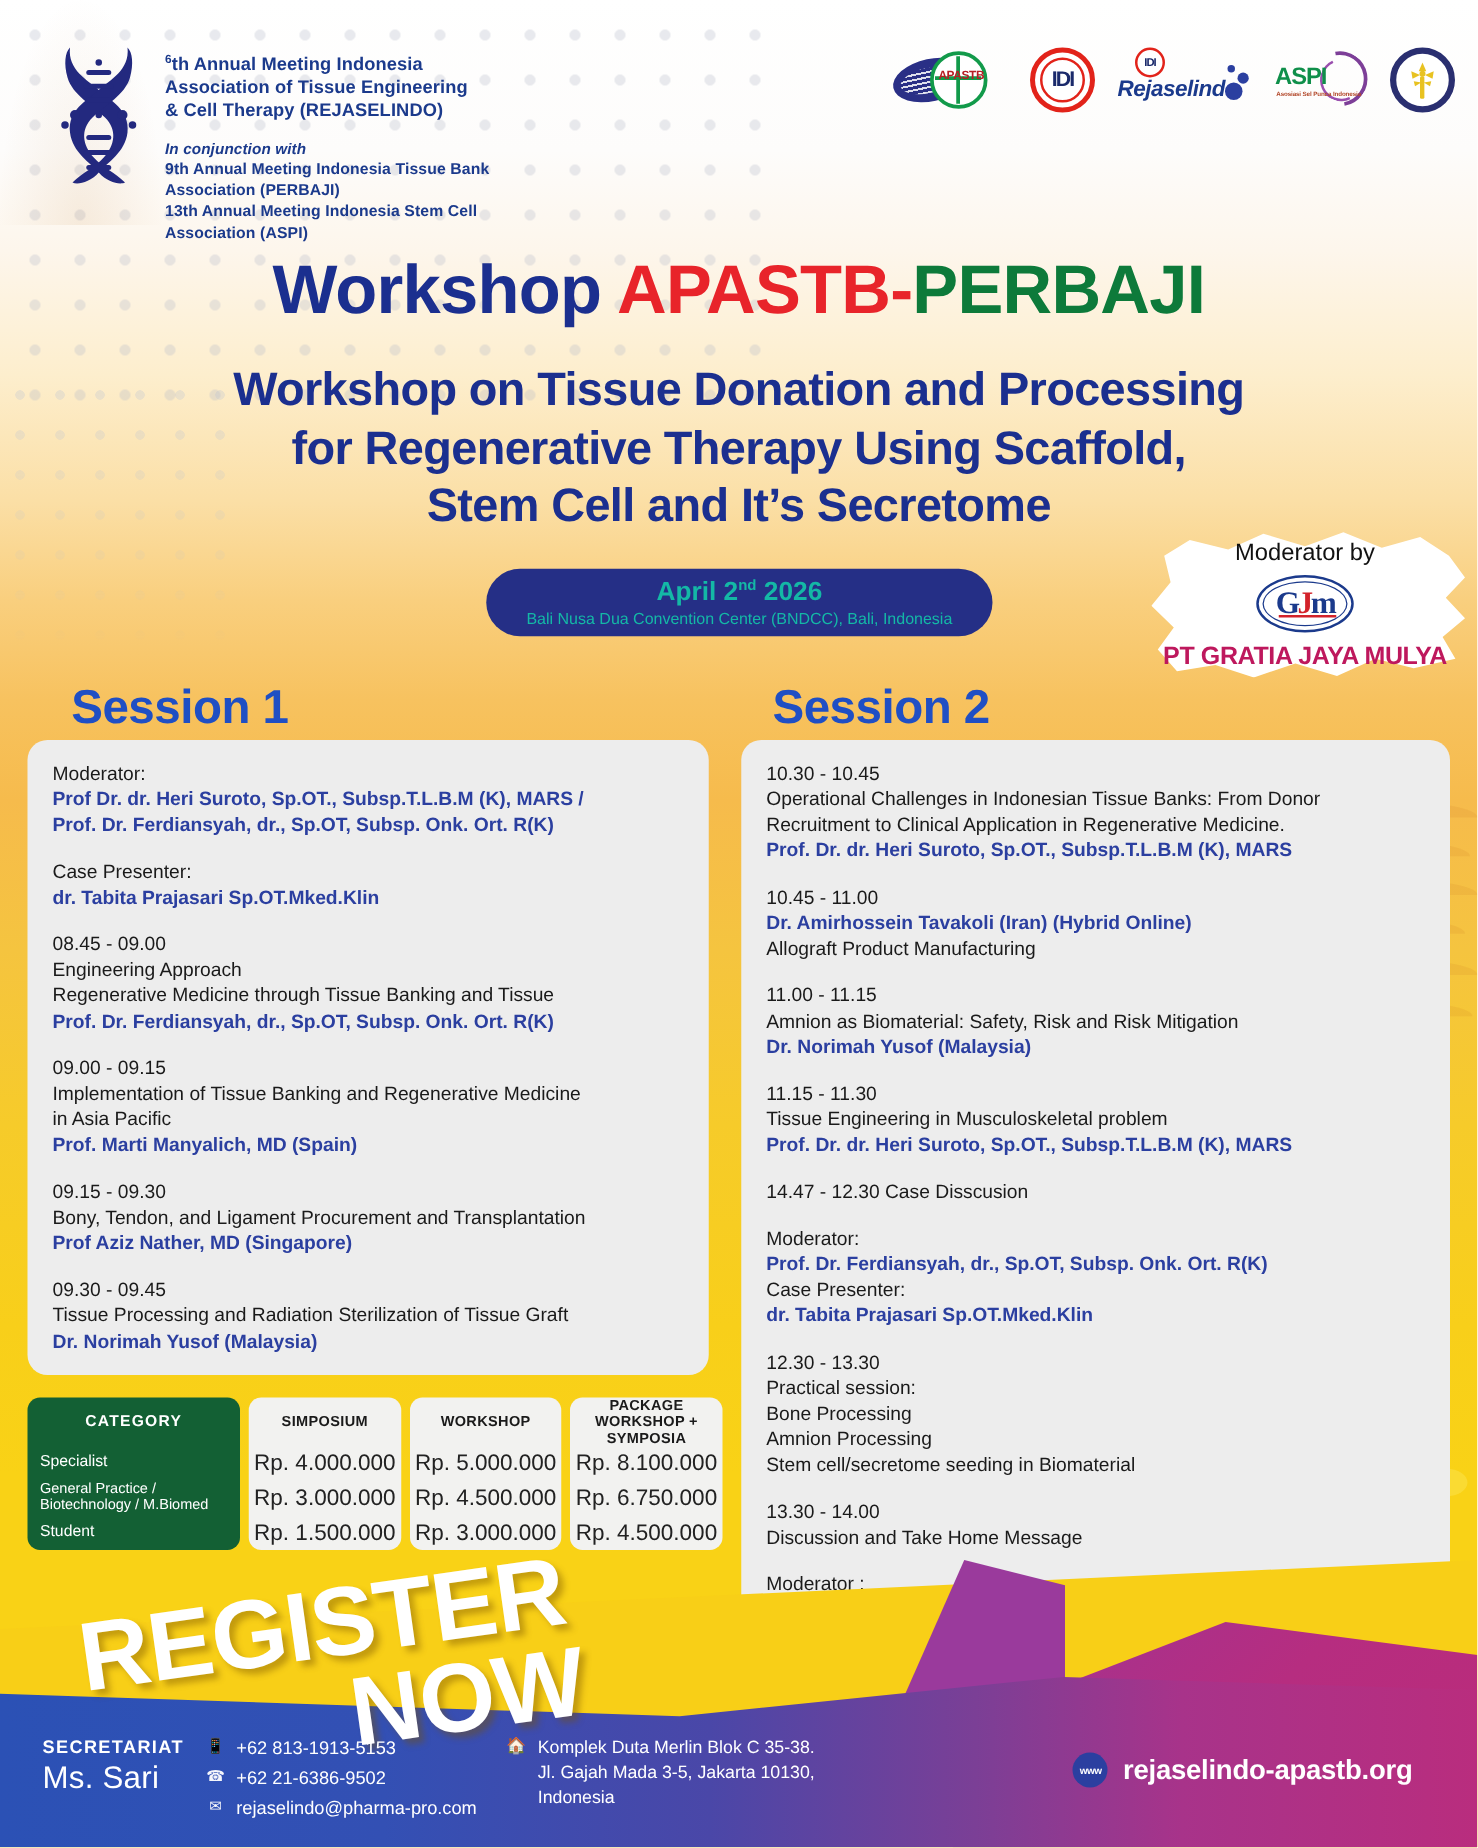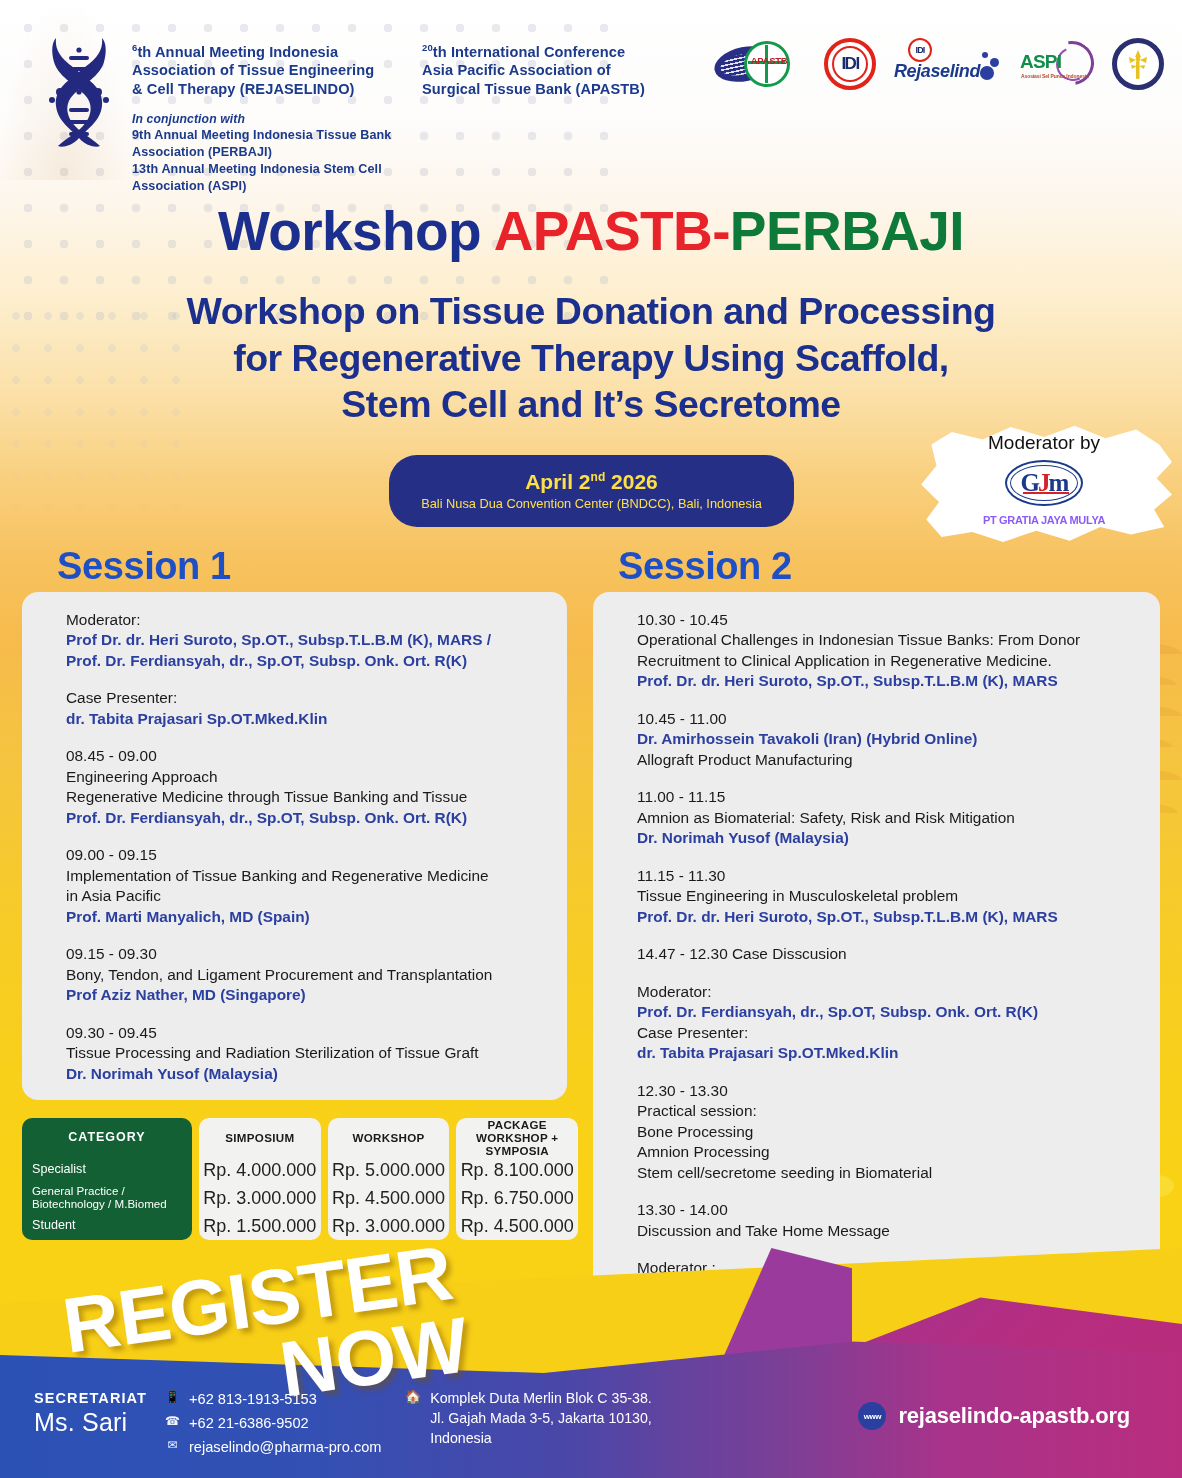--- a/index.html
+++ b/index.html
@@ -97,54 +97,54 @@
   
   .title1{position:absolute;left:0;top:204px;width:1182px;text-align:center;
     font-size:55px;font-weight:bold;letter-spacing:-.6px;line-height:1;}
   .t-blue{color:#1b2f8f;}
   .t-red{color:#e8242a;}
   .t-green{color:#0d7a3a;}
   .title2{position:absolute;left:0;top:288px;width:1182px;text-align:center;color:#1b2f8f;
     font-size:37.5px;font-weight:bold;line-height:1.24;letter-spacing:-.5px;}
 
   
-  .datepill{position:absolute;left:389px;top:455px;width:405px;height:72px;border-radius:28px;
-    background:#252f86;color:#fde047;display:flex;flex-direction:column;align-items:center;justify-content:center;}
+  .datepill{position:absolute;left:389px;top:455px;width:405px;height:54px;border-radius:28px;
+    background:#252f86;color:#14b8a6;display:flex;flex-direction:column;align-items:center;justify-content:center;}
   .datepill .d1{font-size:21px;font-weight:bold;line-height:1.05;}
   .datepill .d1 sup{font-size:12px;}
   .datepill .d2{font-size:12.8px;margin-top:2px;}
 
   
   .sponsor{position:absolute;right:10px;top:422px;width:256px;height:125px;}
   .sponsor .burst{position:absolute;inset:0;background:#fff;
     clip-path:polygon(6% 18%,14% 8%,26% 14%,37% 4%,50% 12%,62% 3%,74% 13%,86% 6%,95% 18%,100% 32%,
       94% 45%,100% 58%,93% 70%,97% 84%,84% 90%,72% 84%,60% 95%,47% 87%,34% 96%,22% 88%,10% 92%,4% 78%,
       9% 64%,2% 50%,8% 35%);}
   .sponsor .s1{position:absolute;left:0;top:10px;width:256px;text-align:center;font-size:19px;color:#111;}
   .gjm{position:absolute;left:50%;top:38px;transform:translateX(-50%);width:78px;height:46px;
     border-radius:50%;border:2.5px solid #1b3a8c;display:flex;align-items:center;justify-content:center;}
   .gjm::before{content:"";position:absolute;inset:3px;border-radius:50%;border:1.5px solid #1b3a8c;}
   .gjm .g{font-size:25px;font-weight:bold;color:#1b3a8c;letter-spacing:-2px;z-index:2;font-family:"Liberation Serif",serif;}
   .gjm .j{color:#d3222a;}
   .gjm .bar{position:absolute;left:16px;bottom:10px;width:46px;height:2.5px;background:#d3222a;z-index:3;}
-  .sponsor .s2{position:absolute;left:0;top:92px;width:256px;text-align:center;font-size:11px;
-    font-weight:bold;color:#8b5cf6;letter-spacing:-.3px;}
+  .sponsor .s2{position:absolute;left:0;top:92px;width:256px;text-align:center;font-size:20px;
+    font-weight:bold;color:#be185d;letter-spacing:-.3px;}
 
   
   .sess-h{position:absolute;font-size:38px;font-weight:bold;color:#1f4fc4;letter-spacing:-.4px;}
   .sess-h.s1{left:57px;top:545px;}
   .sess-h.s2{left:618px;top:545px;}
 
   .card{position:absolute;background:#ededed;border-radius:16px;padding:18px 20px 16px 20px;}
   .card.c1{left:22px;top:592px;width:545px;height:508px;}
   .card.c2{left:593px;top:592px;width:567px;height:786px;}
 
   .blk{margin-bottom:17px;}
   .blk:last-child{margin-bottom:0;}
-  .ln{font-size:15.4px;line-height:1.33;color:#1a1a1a;margin-left:24px;}
+  .ln{font-size:15.4px;line-height:1.33;color:#1a1a1a;}
   .ln.b{font-weight:bold;color:#2b3fa0;}
 
   
   .ptable{position:absolute;left:22px;top:1118px;width:556px;height:122px;display:flex;gap:7px;}
   .pcol{border-radius:10px;background:#f2f2f0;display:flex;flex-direction:column;overflow:hidden;}
   .pcol.cat{background:#136034;width:170px;}
   .pcol.val{flex:1;}
   .pcol .ph{height:38px;display:flex;align-items:center;justify-content:center;text-align:center;
     font-size:11.6px;font-weight:bold;color:#1a1a1a;letter-spacing:.3px;line-height:1.12;padding:0 4px;}
   .pcol.cat .ph{color:#fff;font-size:12.5px;letter-spacing:1px;}
@@ -231,25 +231,20 @@
       <div class="hdr-col c1">
         <div><sup>6</sup><span>th Annual Meeting Indonesia</span></div>
         <div>Association of Tissue Engineering</div>
         <div>&amp; Cell Therapy (REJASELINDO)</div>
         <div class="hdr-sub">
           <div class="it">In conjunction with</div>
           <div>9th Annual Meeting Indonesia Tissue Bank Association (PERBAJI)</div>
           <div>13th Annual Meeting Indonesia Stem Cell Association (ASPI)</div>
         </div>
       </div>
-      <div class="hdr-col c2">
-        <div><sup>20</sup><span>th International Conference</span></div>
-        <div>Asia Pacific Association of</div>
-        <div>Surgical Tissue Bank (APASTB)</div>
-      </div>
     </div>
   </div>
 
   <div class="logos">
     <div class="logo">
       <div class="lg-apastb">
         <div class="oval"></div>
           <div class="globe"></div>
         <div class="txt">APASTB</div>
       </div>

